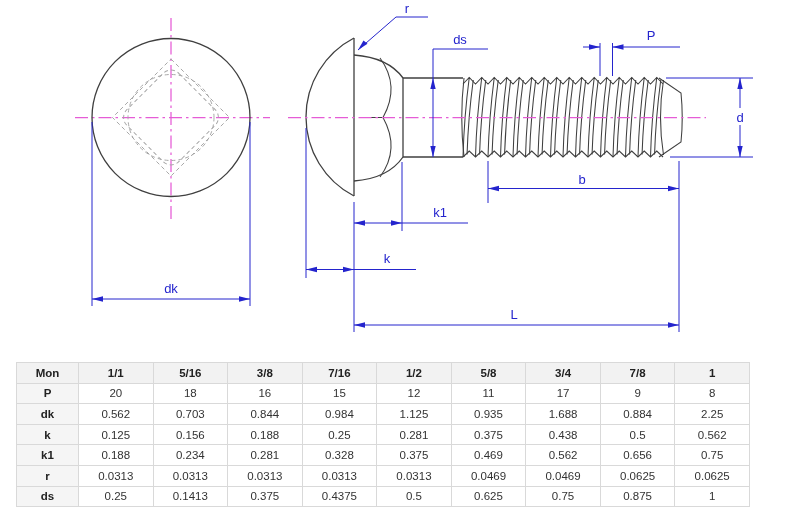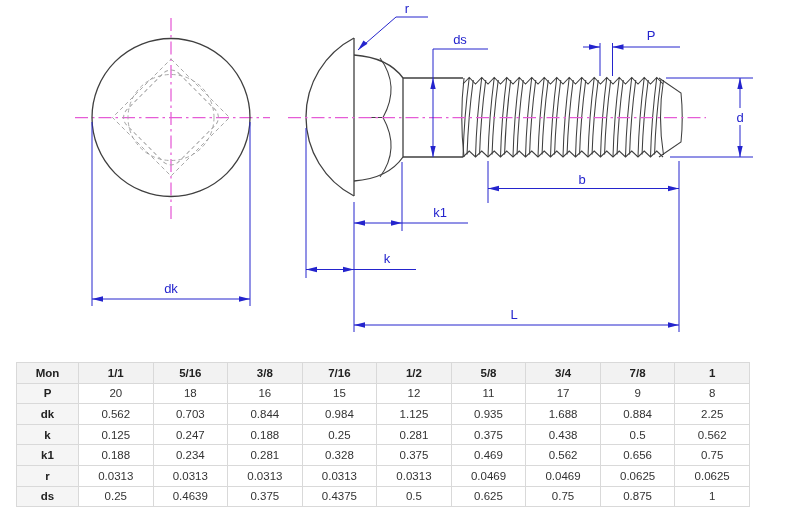--- a/index.html
+++ b/index.html
@@ -190,21 +190,21 @@
             <td>0.984</td>
             <td>1.125</td>
             <td>0.935</td>
             <td>1.688</td>
             <td>0.884</td>
             <td>2.25</td>
           </tr>
           <tr>
             <td class="rowlabel">k</td>
             <td>0.125</td>
-            <td>0.247</td>
+            <td>0.156</td>
             <td>0.188</td>
             <td>0.25</td>
             <td>0.281</td>
             <td>0.375</td>
             <td>0.438</td>
             <td>0.5</td>
             <td>0.562</td>
           </tr>
           <tr>
             <td class="rowlabel">k1</td>
@@ -226,21 +226,21 @@
             <td>0.0313</td>
             <td>0.0313</td>
             <td>0.0469</td>
             <td>0.0469</td>
             <td>0.0625</td>
             <td>0.0625</td>
           </tr>
           <tr>
             <td class="rowlabel">ds</td>
             <td>0.25</td>
-            <td>0.4639</td>
+            <td>0.1413</td>
             <td>0.375</td>
             <td>0.4375</td>
             <td>0.5</td>
             <td>0.625</td>
             <td>0.75</td>
             <td>0.875</td>
             <td>1</td>
           </tr>
         </tbody>
     </table>

